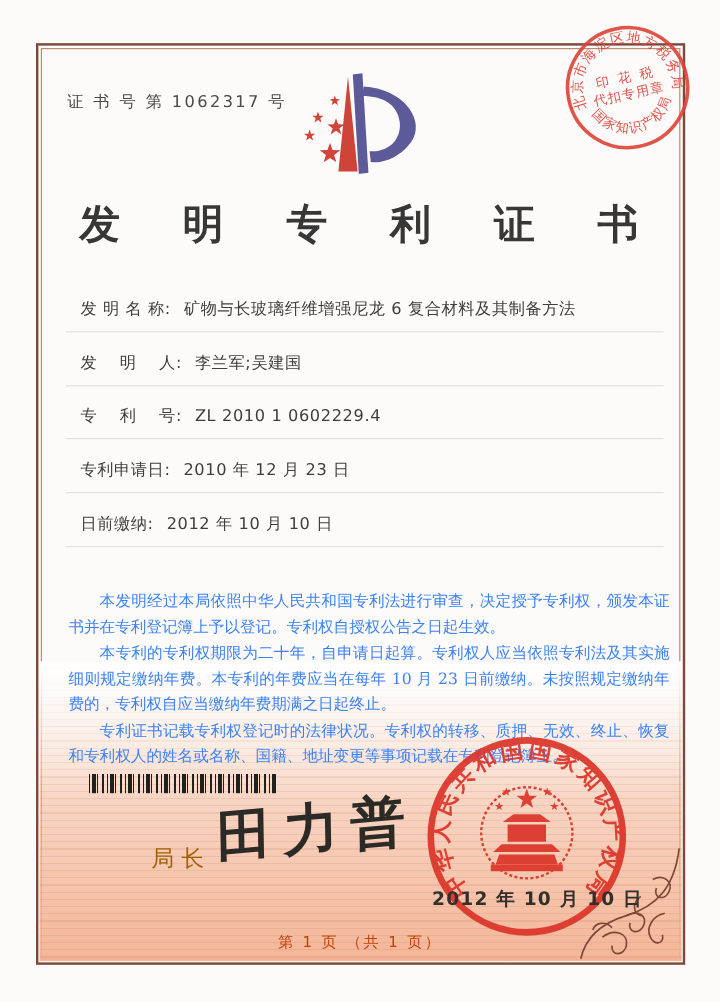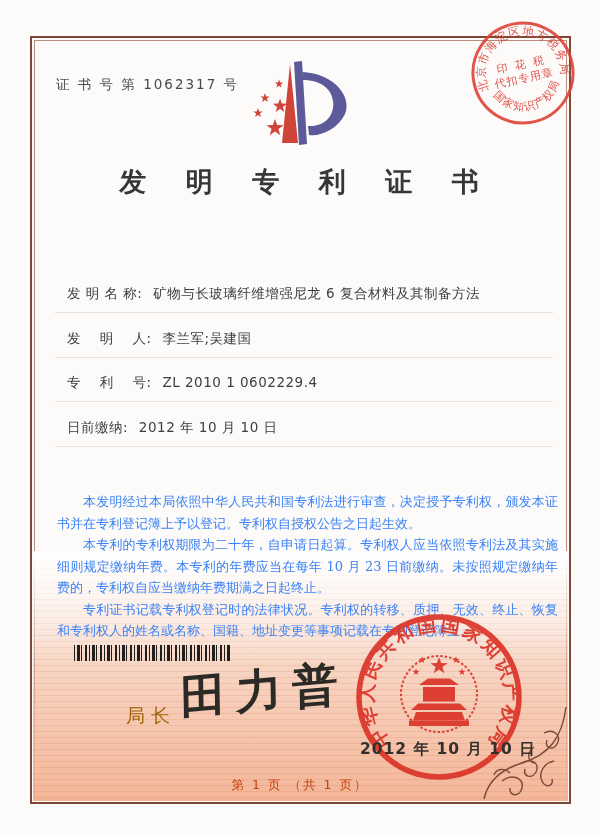--- a/index.html
+++ b/index.html
@@ -11,24 +11,24 @@
   .frame-inner{position:absolute;inset:2px;border:1px solid #ba8d7b;}
   
   .guilloche{position:absolute;left:33px;right:32px;bottom:34px;height:250px;z-index:1;
     background:
       linear-gradient(to bottom, rgba(255,255,255,1) 0%, rgba(255,255,255,0) 45%),
       repeating-linear-gradient(to bottom, rgba(201,106,76,0.16) 0 1px, rgba(255,255,255,0) 1px 6px),
       linear-gradient(to bottom, rgba(248,210,188,0.25) 0%, rgba(243,178,146,0.95) 100%);}
   .cert-no{position:absolute;left:56px;top:76px;font-size:13.5px;letter-spacing:2px;
            color:#4a4a4a;z-index:2;}
   .logo{position:absolute;left:232px;top:50px;z-index:2;}
-  .title{position:absolute;left:0;right:0;top:164px;text-align:center;font-size:27px;
-         font-family:Liberation Sans, sans-serif;font-weight:600;
+  .title{position:absolute;left:0;right:0;top:164px;text-align:center;font-size:34px;
+         font-family:Liberation Mono, monospace;font-weight:600;
          letter-spacing:16px;padding-left:14px;color:#373737;z-index:2;}
-  .fields{position:absolute;left:67px;top:249px;right:53px;z-index:2;margin-top:36px;}
+  .fields{position:absolute;left:67px;top:249px;right:53px;z-index:2;}
   .field-row{height:44.7px;position:relative;font-size:13.5px;color:#3e3e3e;
              letter-spacing:0.5px;white-space:nowrap;}
   .field-row::after{content:"";position:absolute;left:-12px;right:-6px;top:27px;height:1px;
              background:rgba(145,132,126,0.22);}
   .field-label{display:inline-block;}
   .field-value{display:inline-block;margin-left:6px;}
   .body-text{position:absolute;left:57px;right:42px;top:491px;z-index:2;}
   .body-text p{margin:0;text-indent:2em;font-size:13px;line-height:21.5px;color:#3b82f6;
              text-align:justify;font-family:"DejaVu Serif","Liberation Serif",serif;}
   .barcode{position:absolute;left:74px;top:645px;width:156px;height:16px;z-index:2;
@@ -102,20 +102,24 @@
     </div>
     <div class="field-row">
       <span class="field-label">发　 明　 人:</span>
       <span class="field-value">李兰军;吴建国</span>
     </div>
     <div class="field-row">
       <span class="field-label">专　 利　 号:</span>
       <span class="field-value">ZL 2010 1 0602229.4</span>
     </div>
     <div class="field-row">
+      <span class="field-label">专利申请日:</span>
+      <span class="field-value">2010 年 12 月 23 日</span>
+    </div>
+    <div class="field-row">
       <span class="field-label">日前缴纳:</span>
       <span class="field-value">2012 年 10 月 10 日</span>
     </div>
   </div>
 
   <div class="body-text">
     <p>本发明经过本局依照中华人民共和国专利法进行审查，决定授予专利权，颁发本证书并在专利登记簿上予以登记。专利权自授权公告之日起生效。</p>
     <p>本专利的专利权期限为二十年，自申请日起算。专利权人应当依照专利法及其实施细则规定缴纳年费。本专利的年费应当在每年 10 月 23 日前缴纳。未按照规定缴纳年费的，专利权自应当缴纳年费期满之日起终止。</p>
     <p>专利证书记载专利权登记时的法律状况。专利权的转移、质押、无效、终止、恢复和专利权人的姓名或名称、国籍、地址变更等事项记载在专利登记簿上。</p>
   </div>

